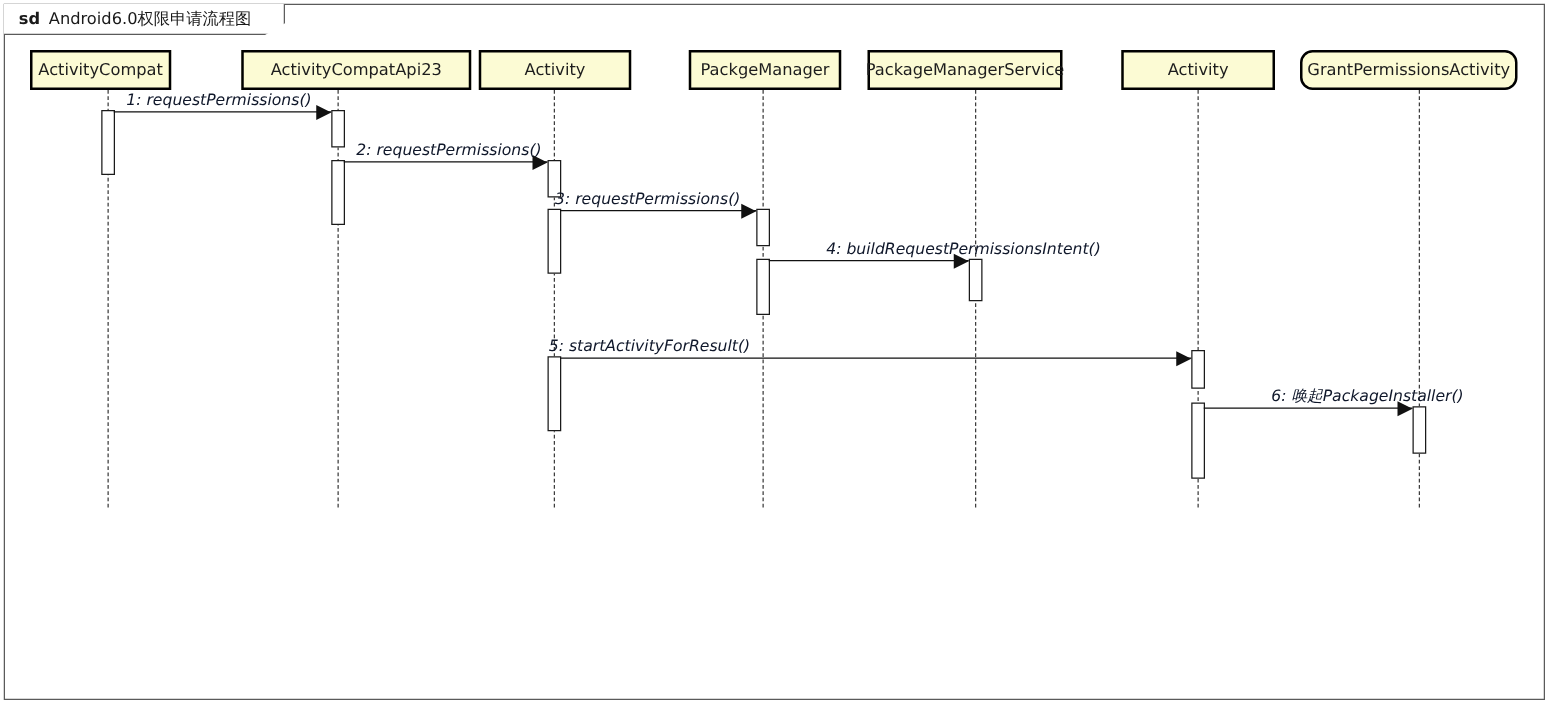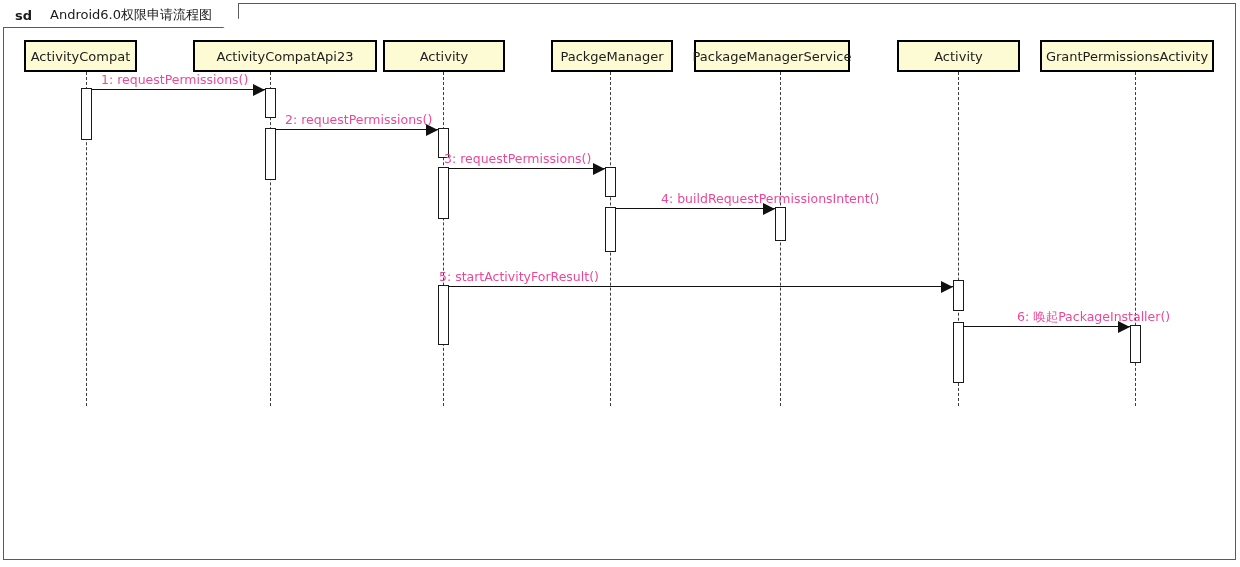--- a/index.html
+++ b/index.html
@@ -41,21 +41,21 @@
     padding: 0 26px 0 12px;
     display: flex;
     align-items: center;
     font-size: 13px;
     color: #1a1a1a;
     white-space: nowrap;
     clip-path: polygon(0 0, 100% 0, 100% 62%, calc(100% - 16px) 100%, 0 100%);
   }
   #frame-label .kw {
     font-weight: bold;
-    margin-right: 18px;
+    margin-right: 7px;
   }
   
   .head {
     position: absolute;
     box-sizing: border-box;
     background: #FCFBD4;
     border: 2px solid #000000;
     height: 32px;
     display: flex;
     align-items: center;
@@ -92,23 +92,24 @@
     border-top: 6px solid transparent;
     border-bottom: 6px solid transparent;
   }
   .msg-head.right {
     border-left: 12px solid #111111;
   }
   
   .msg-label {
     position: absolute;
     font-size: 12.5px;
-    color: #ec4899;
+    color: #0f172a;
     white-space: nowrap;
     line-height: 14px;
+    font-style: italic;
   }
 </style>
 </head>
 <body>
 
 <div id="canvas">
 
   <div id="frame"></div>
 
   <div id="frame-label">
@@ -134,21 +135,21 @@
       </div>
       <div class="lifeline" style="left: 610px; top: 72px; height: 334px;"></div>
       <div class="head" style="left: 694px; top: 40px; width: 156px;">
         <span>PackageManagerService</span>
       </div>
       <div class="lifeline" style="left: 780px; top: 72px; height: 334px;"></div>
       <div class="head" style="left: 897px; top: 40px; width: 123px;">
         <span>Activity</span>
       </div>
       <div class="lifeline" style="left: 958px; top: 72px; height: 334px;"></div>
-      <div class="head" style="left: 1040px; top: 40px; width: 174px;">
+      <div class="head" style="left: 1040px; top: 40px; width: 174px; border-radius: 10px;">
         <span>GrantPermissionsActivity</span>
       </div>
       <div class="lifeline" style="left: 1135px; top: 72px; height: 334px;"></div>
       <div class="activation" style="left: 81px; top: 88px; height: 52px;"></div>
       <div class="activation" style="left: 265px; top: 88px; height: 30px;"></div>
       <div class="activation" style="left: 265px; top: 128px; height: 52px;"></div>
       <div class="activation" style="left: 438px; top: 128px; height: 30px;"></div>
       <div class="activation" style="left: 438px; top: 167px; height: 52px;"></div>
       <div class="activation" style="left: 438px; top: 285px; height: 60px;"></div>
       <div class="activation" style="left: 605px; top: 167px; height: 30px;"></div>

